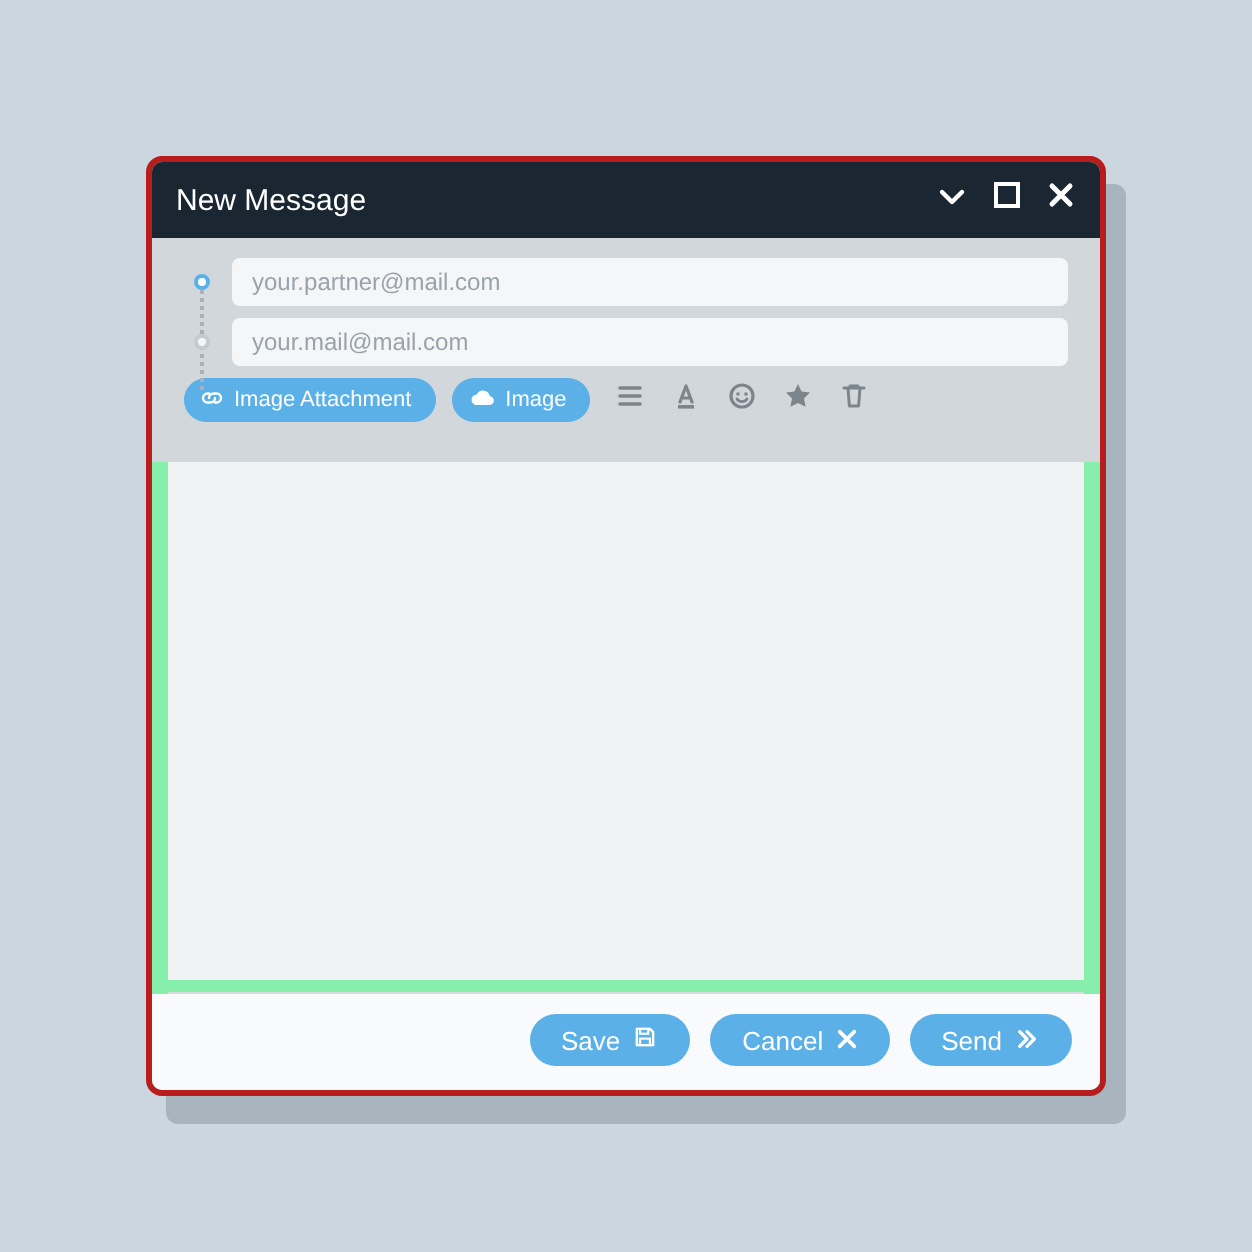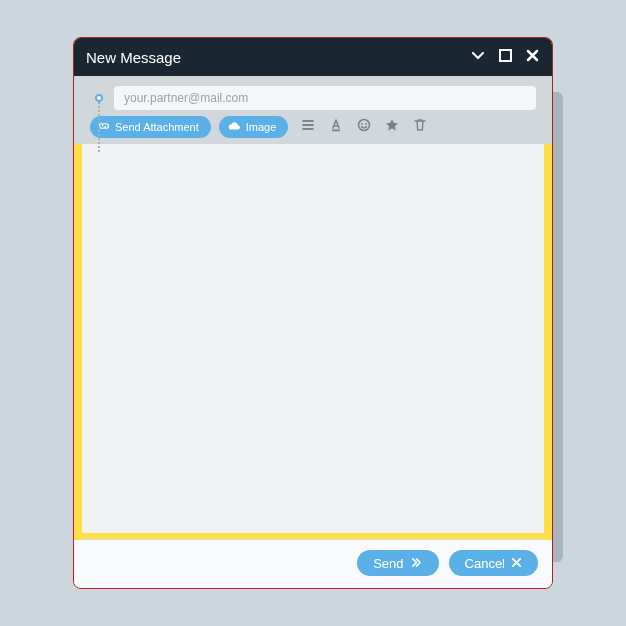--- a/index.html
+++ b/index.html
@@ -12,41 +12,41 @@
   }
   .shadow {
     position: absolute;
     width: 480px; height: 470px;
     background: rgba(100,120,135,0.35);
     border-radius: 6px;
     transform: translate(10px, 14px);
   }
   .window {
     position: relative;
-    width: 480px; height: 552px;
-    background: #fde047;
-    border: 1px solid #b91c1c;
+    width: 480px; height: 470px;
+    background: #86efac;
+    border: 3px solid #b91c1c;
     border-radius: 8px;
     overflow: hidden;
     display: flex; flex-direction: column;
   }
   .titlebar {
     background: #1a2733;
     color: #fff;
     height: 38px;
     display: flex; align-items: center;
     padding: 0 12px;
   }
   .title { font-size: 15px; font-weight: 500; flex: 1; }
   .win-controls { display: flex; gap: 12px; align-items: center; }
   .win-controls svg, .win-controls .wc { cursor: pointer; }
 
   .header-area {
     background: #d2d7db;
-    padding: 10px 16px 6px 16px;
+    padding: 10px 16px 20px 16px;
   }
   .field-row {
     display: flex; align-items: center;
     margin-bottom: 6px;
   }
   .bullet-col {
     width: 18px; display: flex; align-items: center; justify-content: center;
     position: relative;
   }
   .bullet {
@@ -144,30 +144,36 @@
 
   <div class="header-area">
     <div class="conn-wrap">
       <div class="conn"></div>
       <div class="field-row">
         <div class="bullet-col">
             <div class="bullet"></div>
           </div>
         <input class="textfield" placeholder="your.partner@mail.com" style="">
       </div>
+      <div class="field-row">
+        <div class="bullet-col">
+            <div class="bullet gray"></div>
+          </div>
+        <input class="textfield" placeholder="your.mail@mail.com" style="">
+      </div>
     </div>
 
     <div class="toolbar">
       <button class="pill">
         <span>
           <svg width="12" height="12" viewBox="0 0 16 16">
               <path d="M6 8a3 3 0 013-3h2a3 3 0 010 6h-1M10 8a3 3 0 01-3 3H5a3 3 0 010-6h1" stroke="#fff" stroke-width="1.6" fill="none" stroke-linecap="round"></path>
             </svg>
         </span>
-        <span>Send Attachment</span>
+        <span>Image Attachment</span>
       </button>
       <button class="pill">
         <span>
           <svg width="14" height="12" viewBox="0 0 16 12">
               <path d="M12 10H5a3 3 0 010-6 4 4 0 017.5 1A2.5 2.5 0 0112 10z" fill="#fff"></path>
             </svg>
         </span>
         <span>Image</span>
       </button>
 
@@ -203,30 +209,40 @@
         </span>
       </div>
     </div>
   </div>
 
   <div class="body-area"></div>
   <div class="divider"></div>
 
   <div class="footer">
     <button class="btn">
-      <span>Send</span>
+      <span>Save</span>
       <span>
-        <svg width="13" height="11" viewBox="0 0 14 12">
-            <path d="M3 2l4 4-4 4M7 2l4 4-4 4" stroke="#fff" stroke-width="1.8" fill="none" stroke-linecap="round" stroke-linejoin="round"></path>
+        <svg width="13" height="13" viewBox="0 0 16 16">
+            <path d="M3 3h8l2 2v8H3z" stroke="#fff" stroke-width="1.5" fill="none"></path>
+            <rect x="5" y="3" width="5" height="3" stroke="#fff" stroke-width="1.3" fill="none"></rect>
+            <rect x="5" y="9" width="6" height="4" stroke="#fff" stroke-width="1.3" fill="none"></rect>
           </svg>
       </span>
     </button>
     <button class="btn">
       <span>Cancel</span>
       <span>
         <svg width="11" height="11" viewBox="0 0 12 12">
             <path d="M2 2l8 8M10 2l-8 8" stroke="#fff" stroke-width="2" stroke-linecap="round"></path>
           </svg>
       </span>
     </button>
+    <button class="btn">
+      <span>Send</span>
+      <span>
+        <svg width="13" height="11" viewBox="0 0 14 12">
+            <path d="M3 2l4 4-4 4M7 2l4 4-4 4" stroke="#fff" stroke-width="1.8" fill="none" stroke-linecap="round" stroke-linejoin="round"></path>
+          </svg>
+      </span>
+    </button>
   </div>
 
 </div>
 
 </body></html>

